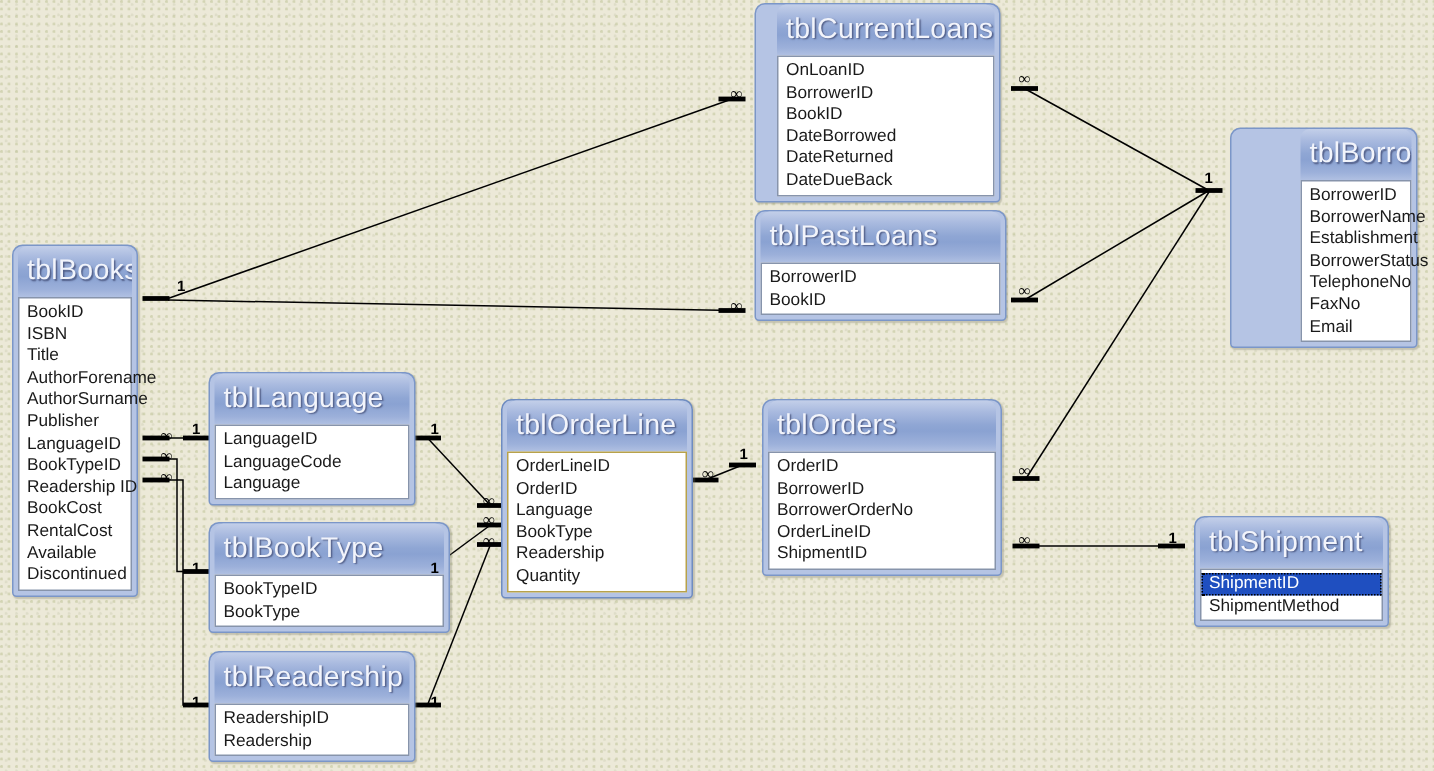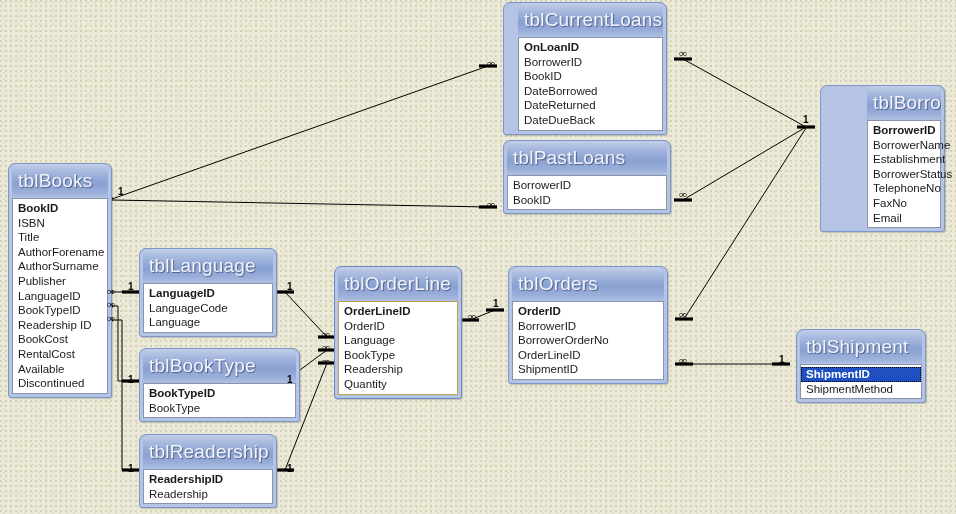--- a/index.html
+++ b/index.html
@@ -51,21 +51,21 @@
     padding:2px 0 2px 0;
   }
   .tbl.selected .tbl-body { border:1px solid #b8a24a; }
   .fld {
     font-size:11.5px;
     line-height:14.6px;
     color:#1a1a1a;
     padding:0 4px 0 5px;
     white-space:nowrap;
   }
-  .fld.pk { font-weight:bold; }
+  .fld.pk { font-weight:normal; }
   .fld.sel { background:#1f4fc0; color:#ffffff; outline:1px dotted #000; outline-offset:-1px; }
 
   .card { position:absolute; font-size:10px; font-weight:bold; color:#000; }
   .inf  { position:absolute; font-size:11px; font-weight:bold; color:#000; font-family:"Liberation Serif", serif; }
 </style>
 </head>
 <body>
 
 <div id="canvas">
 
@@ -102,21 +102,21 @@
       <line x1="95" y1="320" x2="113" y2="320" stroke="#000" stroke-width="3.2"></line>
       <line x1="276" y1="292" x2="294" y2="292" stroke="#000" stroke-width="3.2"></line>
       <line x1="318" y1="337" x2="336" y2="337" stroke="#000" stroke-width="3.2"></line>
       <line x1="276" y1="381" x2="294" y2="381" stroke="#000" stroke-width="3.2"></line>
       <line x1="318" y1="350" x2="336" y2="350" stroke="#000" stroke-width="3.2"></line>
       <line x1="276" y1="470" x2="294" y2="470" stroke="#000" stroke-width="3.2"></line>
       <line x1="318" y1="363" x2="336" y2="363" stroke="#000" stroke-width="3.2"></line>
     </svg>
 
   <div id="tables-layer">
-      <div class="tbl" style="left: 8px; top: 163px; width: 104px;">
+      <div class="tbl" style="left: 8px; top: 163px; width: 84px;">
         <div class="tbl-title">tblBooks</div>
         <div class="tbl-body">
           <div class="fld pk">BookID</div>
           <div class="fld">ISBN</div>
           <div class="fld">Title</div>
           <div class="fld">AuthorForename</div>
           <div class="fld">AuthorSurname</div>
           <div class="fld">Publisher</div>
           <div class="fld">LanguageID</div>
           <div class="fld">BookTypeID</div>
@@ -193,21 +193,21 @@
       <div class="tbl" style="left: 508px; top: 266px; width: 160px;">
         <div class="tbl-title">tblOrders</div>
         <div class="tbl-body">
           <div class="fld pk">OrderID</div>
           <div class="fld">BorrowerID</div>
           <div class="fld">BorrowerOrderNo</div>
           <div class="fld">OrderLineID</div>
           <div class="fld">ShipmentID</div>
         </div>
       </div>
-      <div class="tbl" style="left: 796px; top: 329px; width: 130px;">
+      <div class="tbl" style="left: 796px; top: 344px; width: 130px;">
         <div class="tbl-title">tblShipment</div>
         <div class="tbl-body">
           <div class="fld pk sel">ShipmentID</div>
           <div class="fld">ShipmentMethod</div>
         </div>
       </div>
     </div>
   <div id="cards-layer">
       <span class="card" style="left: 118px; top: 186px;">1</span>
       <span class="inf" style="left: 487px; top: 57px;">∞</span>

